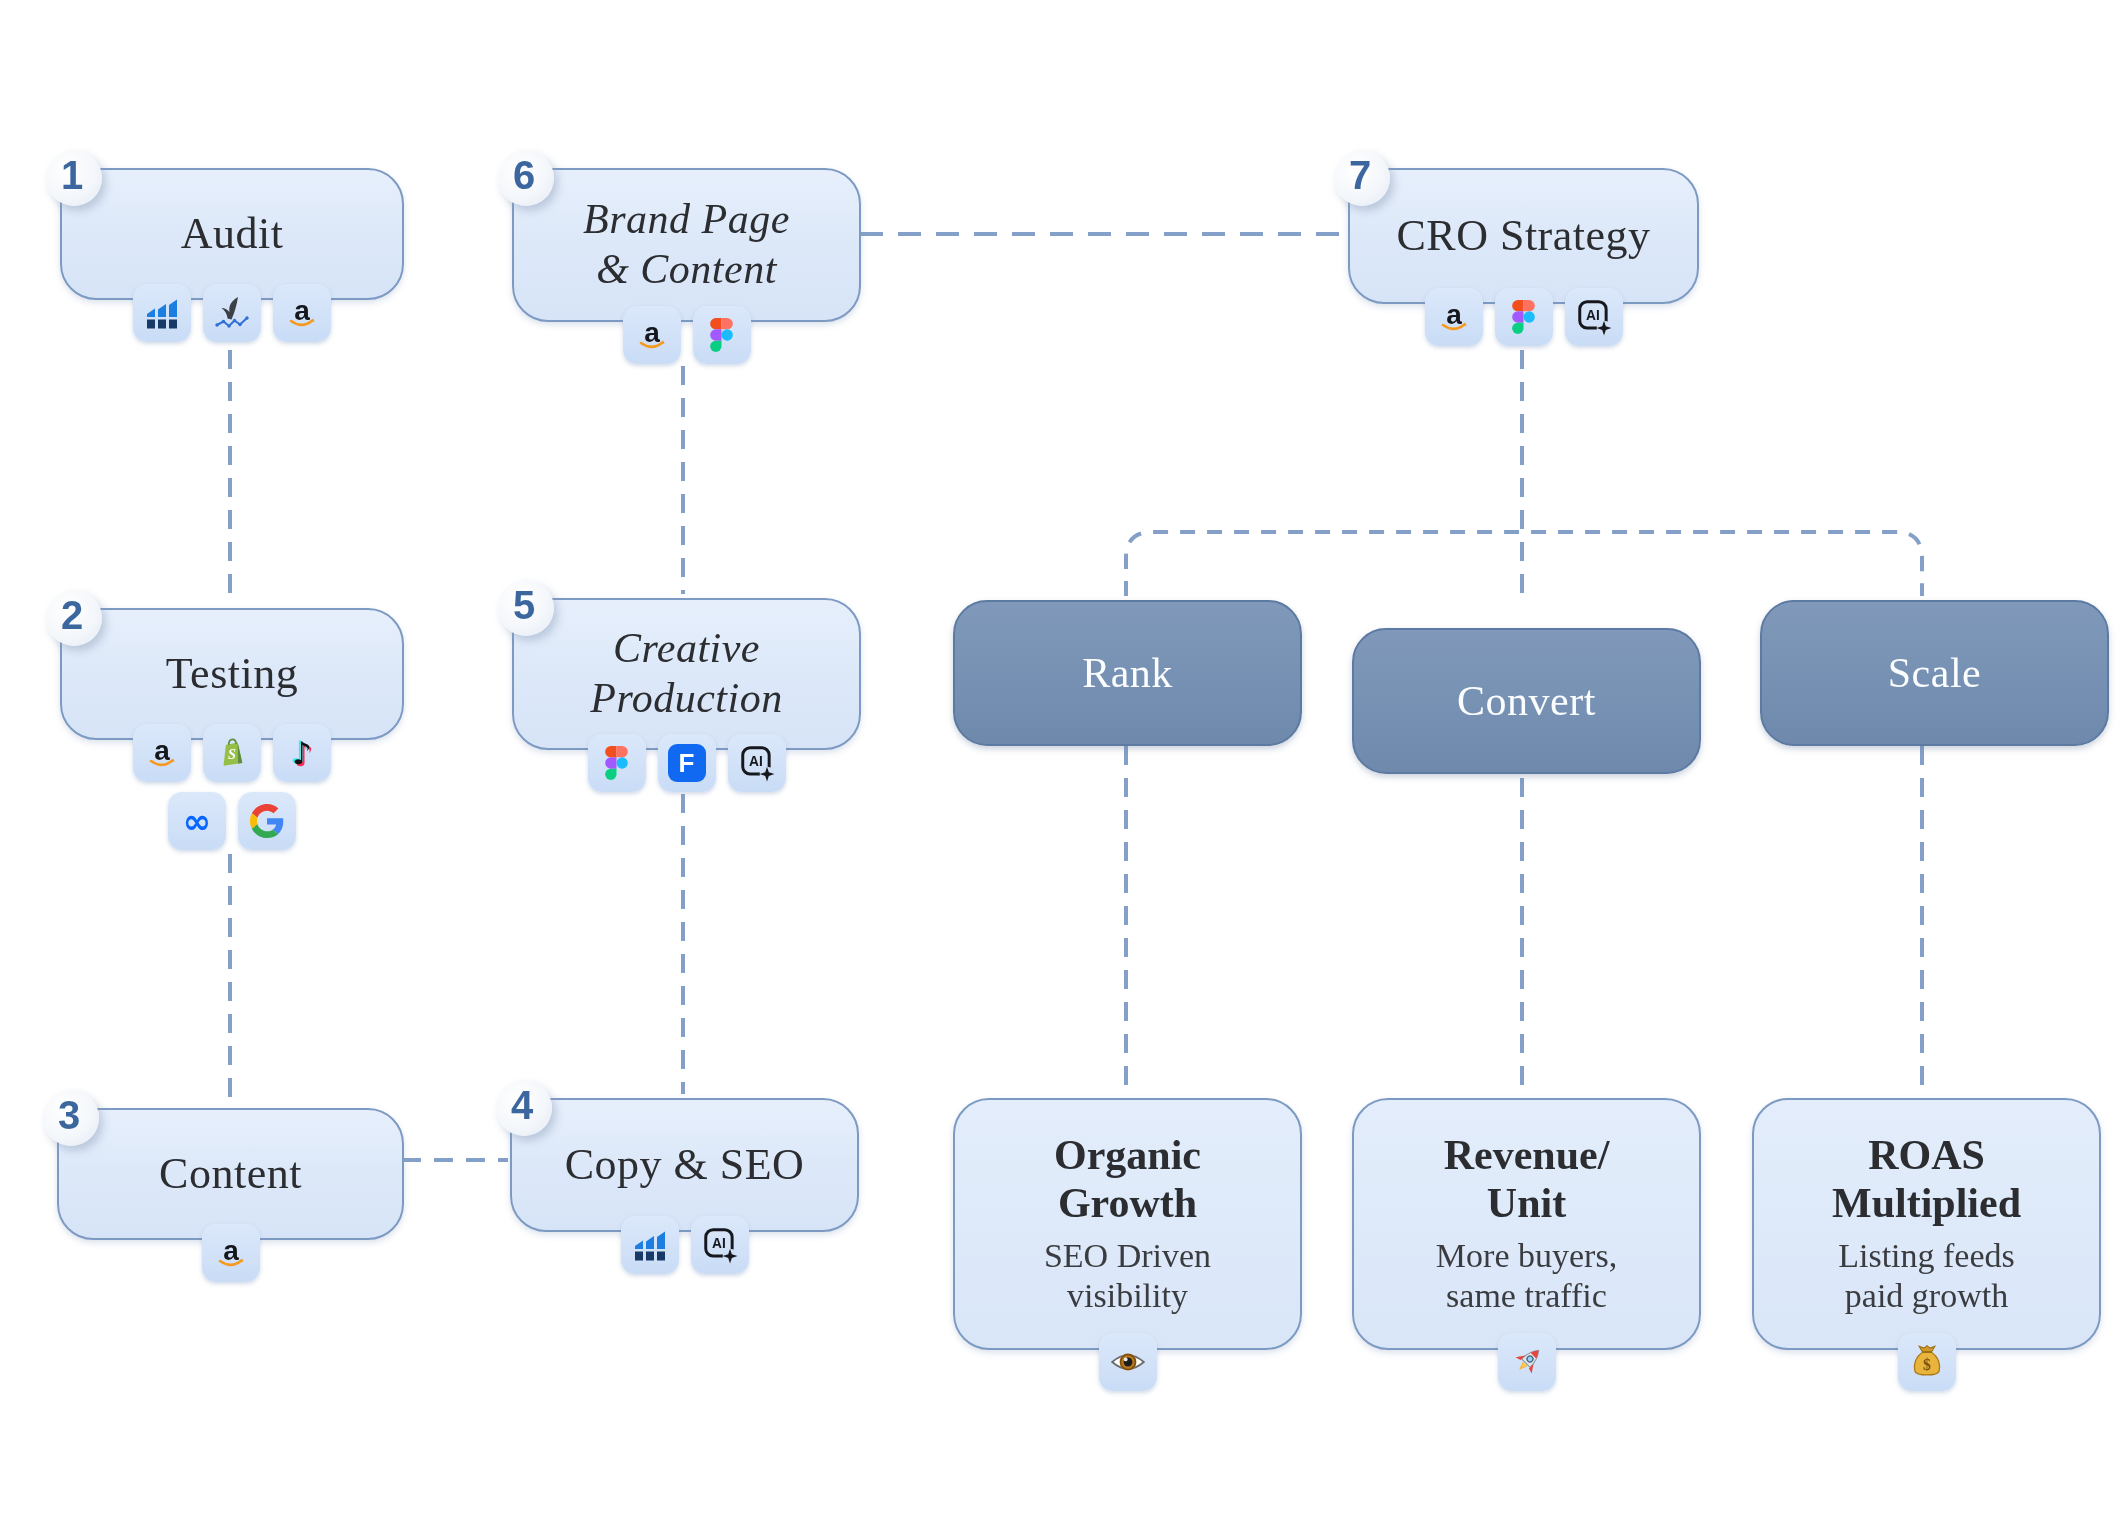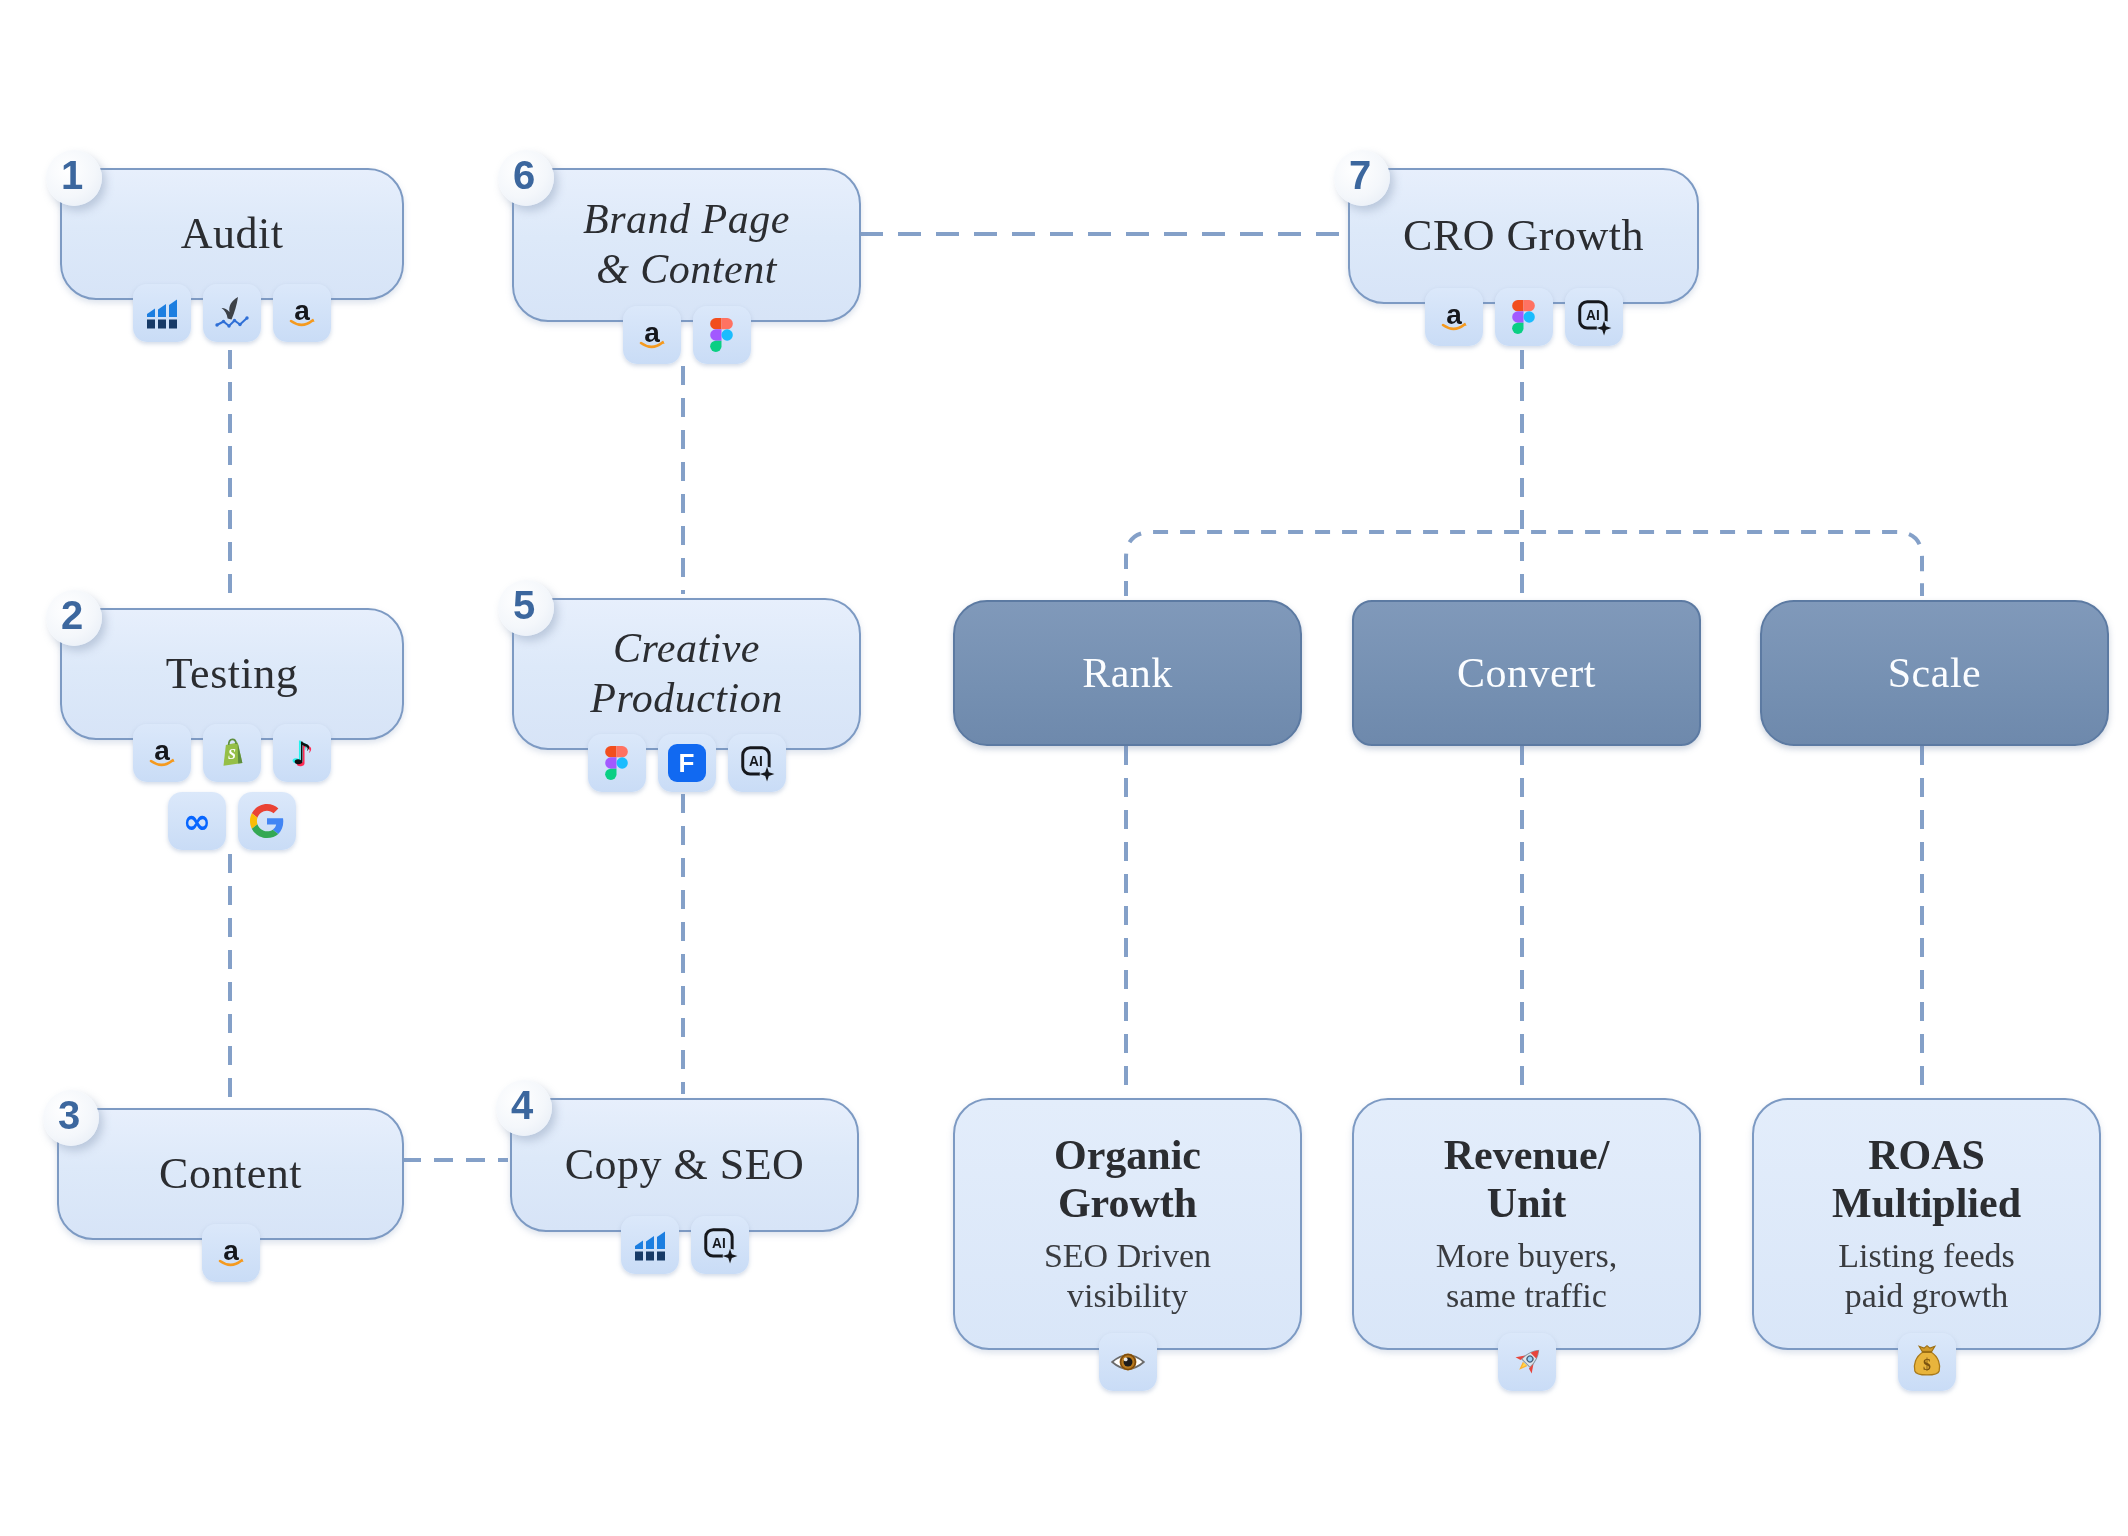--- a/index.html
+++ b/index.html
@@ -306,21 +306,21 @@
           </svg>
         </div>
       </div>
     </div>
   </div>
 
   <div class="node" style="left:1348px;top:168px;width:347px;height:132px;">
     <div class="badge">
         <span>7</span>
       </div>
-    <div class="node-label">CRO Growth</div>
+    <div class="node-label">CRO Strategy</div>
     <div class="tools">
       <div class="tool-row">
         <div class="tile">
           <svg viewBox="0 0 36 36" width="36" height="36">
             <text x="18" y="25" text-anchor="middle" font-family="Liberation Sans" font-weight="bold" font-size="28" fill="#15171c">a</text>
             <path d="M7 26 Q18 34 28.5 25.5" fill="none" stroke="#f59a1f" stroke-width="2.6" stroke-linecap="round"></path>
             <path d="M29 23.4 L30.6 26.8 L26.8 26.4 Z" fill="#f59a1f"></path>
           </svg>
         </div>
         <div class="tile">
@@ -340,21 +340,21 @@
             <path d="M27.5 21.5 L29.2 26.8 L34.5 28.5 L29.2 30.2 L27.5 35.5 L25.8 30.2 L20.5 28.5 L25.8 26.8 Z" fill="#16181d"></path>
           </svg>
         </div>
       </div>
     </div>
   </div>
 
   <div class="pillar" style="left:953px;top:600px;">
     <div class="pillar-label">Rank</div>
   </div>
-  <div class="pillar" style="left:1352px;top:600px;border-radius:20px;">
+  <div class="pillar" style="left:1352px;top:628px;">
     <div class="pillar-label">Convert</div>
   </div>
   <div class="pillar" style="left:1752px;top:600px;margin-left:8px;">
     <div class="pillar-label">Scale</div>
   </div>
 
   <div class="outcome" style="left:953px;top:1098px;">
     <div class="outcome-title">Organic
 Growth</div>
     <div class="outcome-sub">SEO Driven

